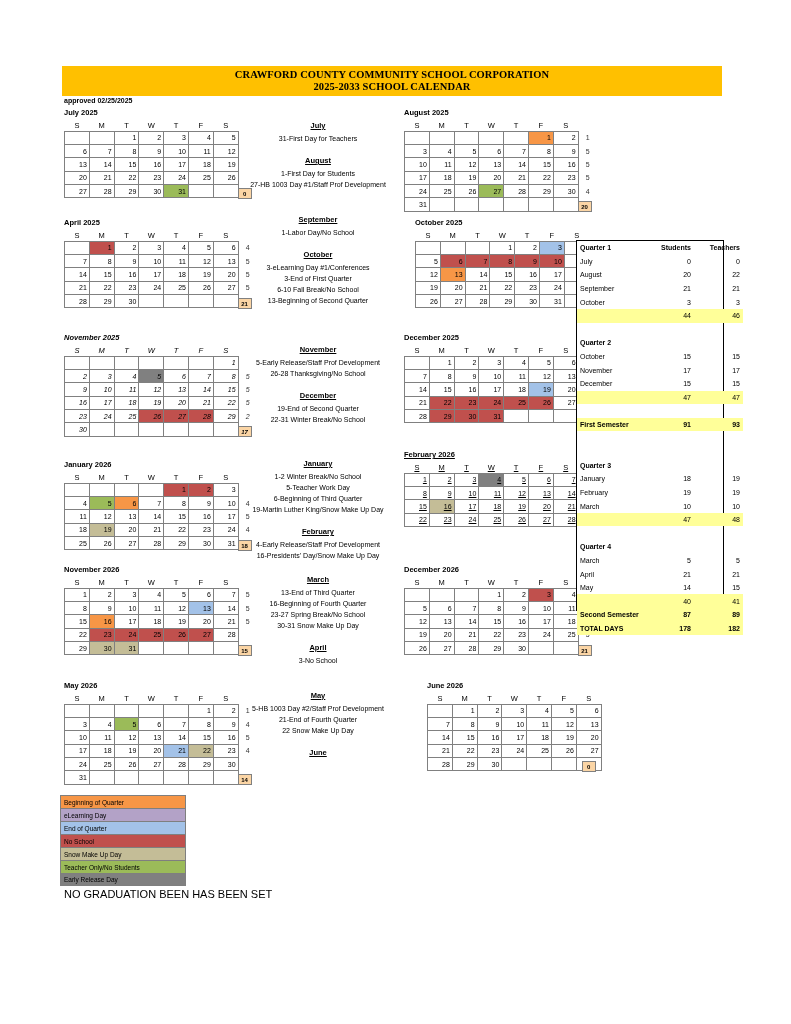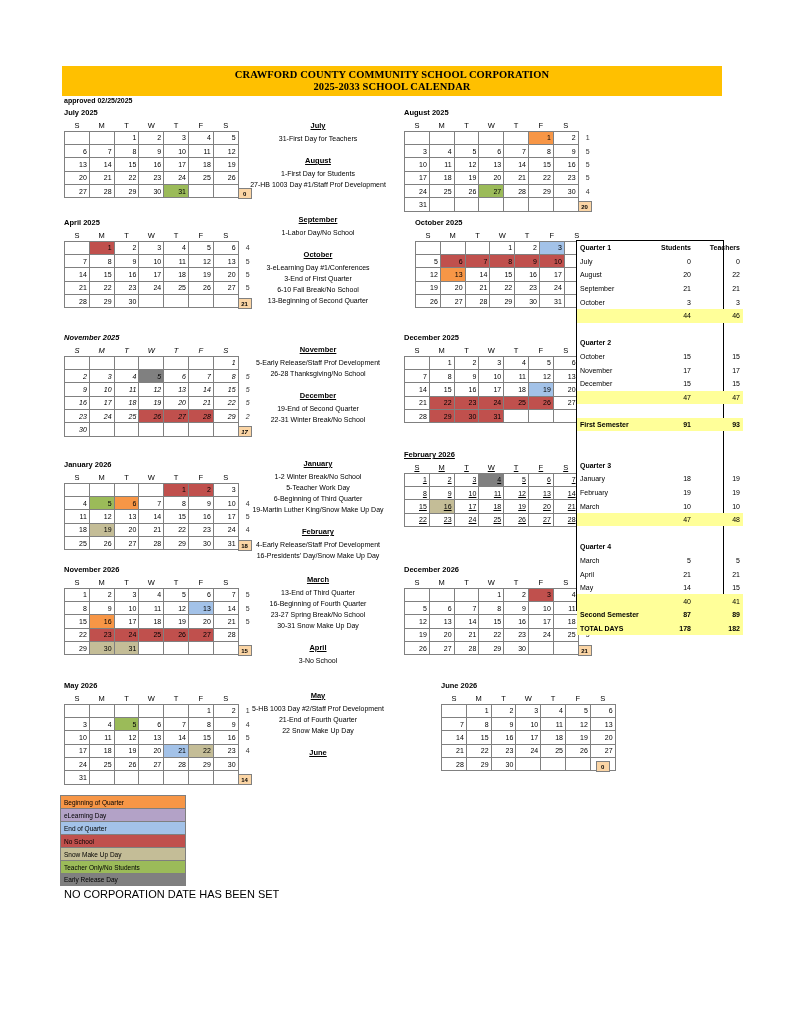--- a/index.html
+++ b/index.html
@@ -945,21 +945,21 @@
               <td></td>
               <td></td>
               <td></td>
               <td></td>
               <td class="wk"></td>
             </tr>
           </tbody>
         </table>
         <div class="total-badge" style="left: 173.6px; top: 93.4px;">14</div>
       </div>
-      <div class="cal" style="left: 422px; top: 681px; padding-left: 19px;">
+      <div class="cal" style="left: 408px; top: 681px; padding-left: 19px;">
         <div class="cal-title">June 2026</div>
         <table class="cal-grid">
           <thead>
             <tr>
               <th class="dow">S</th>
               <th class="dow">M</th>
               <th class="dow">T</th>
               <th class="dow">W</th>
               <th class="dow">T</th>
               <th class="dow">F</th>
@@ -1251,15 +1251,15 @@
         <span>Snow Make Up Day</span>
       </div>
       <div class="legend-row" style="background: rgb(155, 187, 89);">
         <span>Teacher Only/No Students</span>
       </div>
       <div class="legend-row" style="background: rgb(128, 128, 128);">
         <span>Early Release Day</span>
       </div>
     </div>
 
-  <div class="grad-note">NO CORPORATION DATE HAS BEEN SET</div>
+  <div class="grad-note">NO GRADUATION BEEN HAS BEEN SET</div>
 
 </div>
 
 </body></html>

